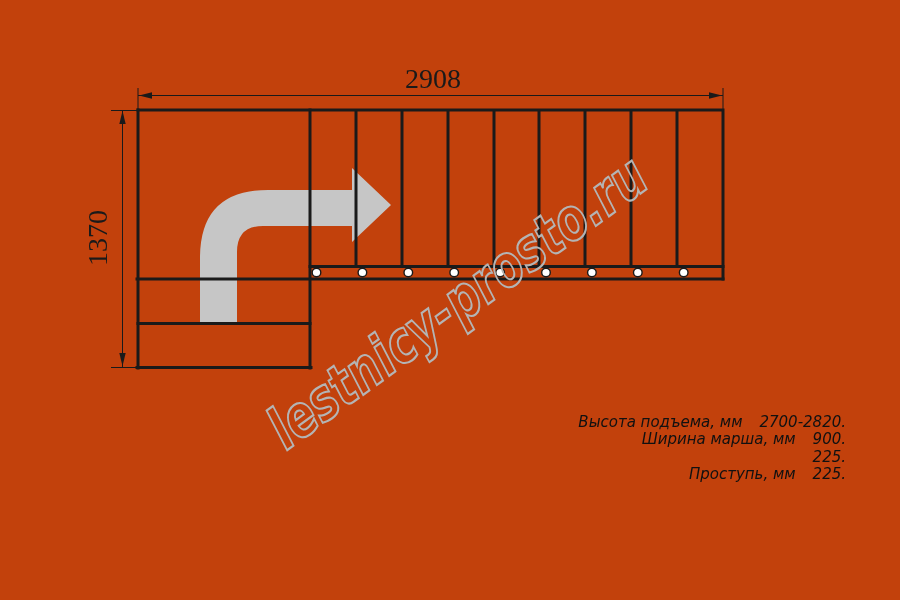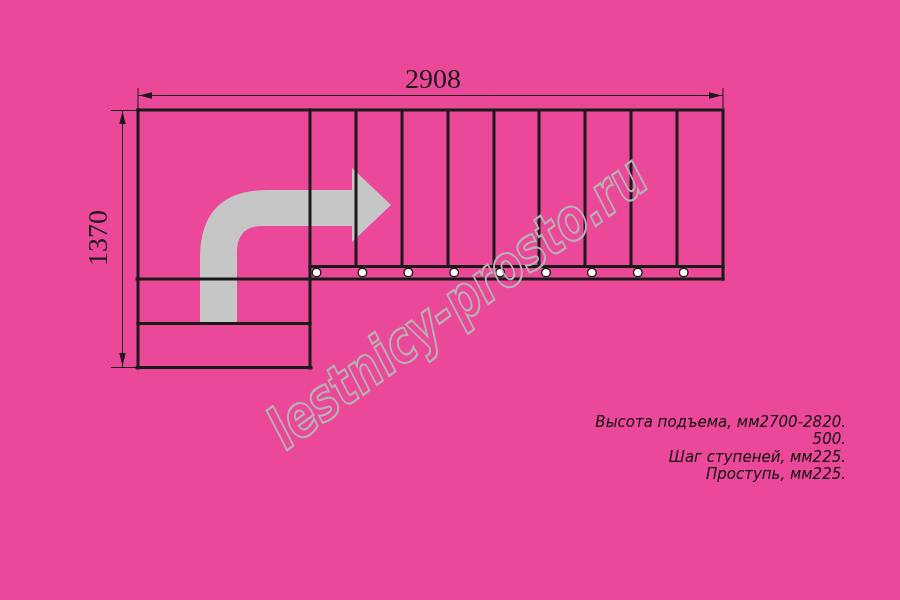--- a/index.html
+++ b/index.html
@@ -8,21 +8,21 @@
     width: 900px;
     height: 600px;
     background: #ffffff;
     overflow: hidden;
     font-family: "DejaVu Sans", sans-serif;
   }
   .stage {
     position: relative;
     width: 900px;
     height: 600px;
-    background: #ec4899;
+    background: #c2410c;
   }
   svg.plan {
     position: absolute;
     left: 0;
     top: 0;
   }
   .dim-text {
     font-family: "Liberation Serif", serif;
     font-size: 28px;
     fill: #1a1a1a;
@@ -46,21 +46,21 @@
     font-size: 15px;
     line-height: 17.4px;
     color: #111111;
   }
   .spec-row {
     display: flex;
     justify-content: flex-end;
     white-space: nowrap;
   }
   .spec-row .label { text-align: left; }
-  .spec-row .value { text-align: right; }
+  .spec-row .value { text-align: right; margin-left: 17px; }
 </style>
 </head>
 <body>
 
 <div class="stage">
 
   <svg class="plan" width="900" height="600" viewBox="0 0 900 600">
 
     <path fill="#c6c6c6" d="M 200 323 L 200 258 Q 200 190 268 190 L 352 190 L 352 168
              L 391 205 L 352 242 L 352 226 L 263 226 Q 237 226 237 252
@@ -119,24 +119,24 @@
 
     <text class="watermark" transform="translate(457 302) rotate(-36)" text-anchor="middle" dominant-baseline="central" textLength="452" lengthAdjust="spacingAndGlyphs" stroke="#b4b4b4">lestnicy-prosto.ru</text>
   </svg>
 
   <div class="specs">
     <div class="spec-row">
       <span class="label">Высота подъема, мм</span>
       <span class="value">2700-2820.</span>
     </div>
     <div class="spec-row">
-      <span class="value">500.</span>
+      <span class="label">Ширина марша, мм</span>
+      <span class="value">900.</span>
     </div>
     <div class="spec-row">
-      <span class="label">Шаг ступеней, мм</span>
       <span class="value">225.</span>
     </div>
     <div class="spec-row">
       <span class="label">Проступь, мм</span>
       <span class="value">225.</span>
     </div>
   </div>
 
 </div>
 

